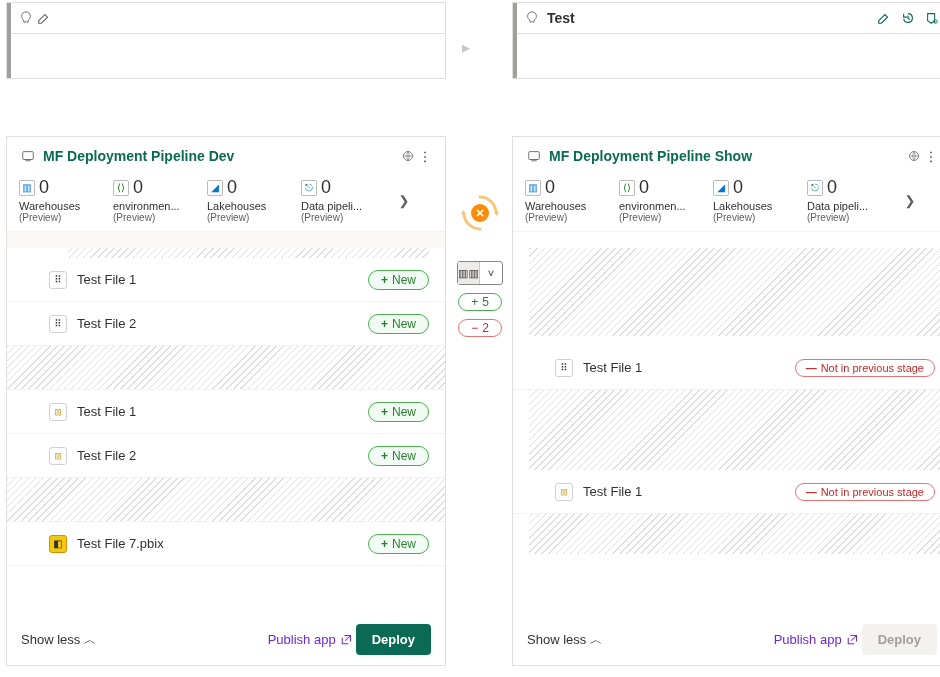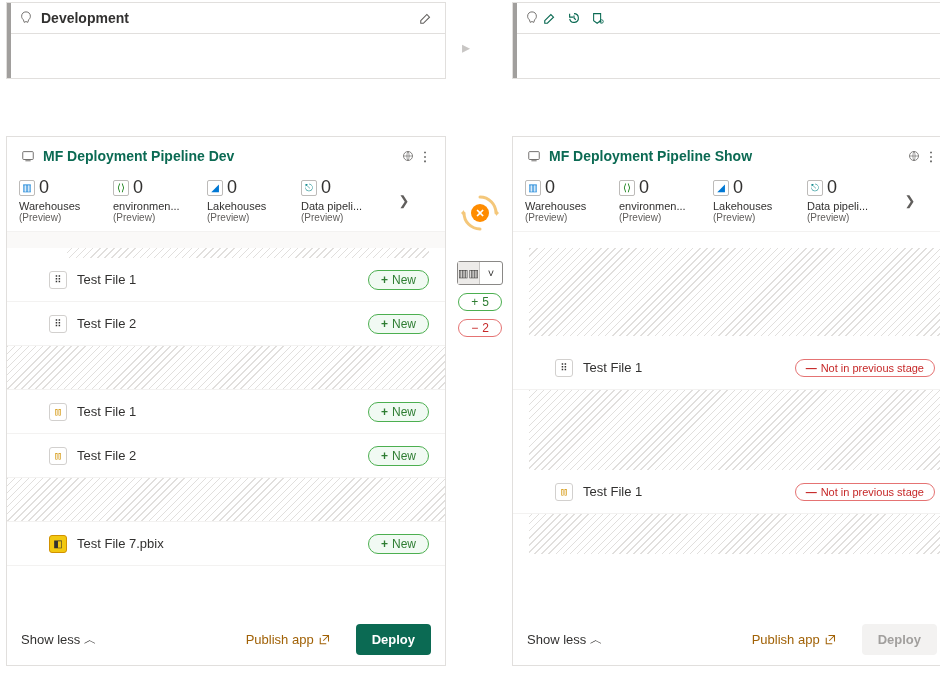--- a/index.html
+++ b/index.html
@@ -152,24 +152,24 @@
   }
   .hatched-row { height:44px; margin: 0; border-bottom: 1px solid #f3f2f1; }
   .hatched-stub-top { height:10px; margin: 0 16px 0 60px; }
   .hatched-block { margin: 0 0 0 16px; height: 80px; }
   .hatched-block.h88 { height:88px; }
   .hatched-block.h40 { height:40px; }
 
   .panel-foot {
     display:flex; align-items:center;
     padding: 10px 14px;
-    gap: 26px;
+    gap: 4px;
   }
   .show-less { flex:1; font-size:13px; cursor:pointer; }
-  .publish-link { color:#a16207; font-size:13px; cursor:pointer; display:inline-flex; align-items:center; gap:4px; }
+  .publish-link { color:#6d28d9; font-size:13px; cursor:pointer; display:inline-flex; align-items:center; gap:4px; }
   .deploy-btn {
     border:none; border-radius:4px;
     padding: 8px 16px;
     font-size:13px; font-weight:600;
     cursor:pointer;
   }
   .deploy-btn.primary { background:#0b6a53; color:#fff; }
   .deploy-btn.disabled { background:#f3f2f1; color:#a19f9d; cursor:default; }
 
   
@@ -230,40 +230,40 @@
 <body>
 
 <div class="stage-header left">
   <div class="stage-accent"></div>
   <div class="stage-header-bar">
     <span class="icon-btn">
       <svg width="14" height="14" viewBox="0 0 16 16">
           <path d="M8 1c3 0 5 2 5 5 0 2-1 3-2 4l-1 3-2-1-2 1-1-3c-1-1-2-2-2-4 0-3 2-5 5-5z" fill="none" stroke="currentColor" stroke-width="1"></path>
         </svg>
     </span>
-    <div class="stage-title">Development</div>
     <span class="icon-btn">
       <svg width="14" height="14" viewBox="0 0 16 16">
           <path d="M2 11l7-7 3 3-7 7H2v-3z" fill="none" stroke="currentColor" stroke-width="1.2"></path>
         </svg>
     </span>
   </div>
   <div class="stage-body"></div>
 </div>
 
 <div class="arrow-sep">▸</div>
 
 <div class="stage-header right">
   <div class="stage-accent"></div>
   <div class="stage-header-bar">
     <span class="icon-btn">
       <svg width="14" height="14" viewBox="0 0 16 16">
           <path d="M8 1c3 0 5 2 5 5 0 2-1 3-2 4l-1 3-2-1-2 1-1-3c-1-1-2-2-2-4 0-3 2-5 5-5z" fill="none" stroke="currentColor" stroke-width="1"></path>
         </svg>
     </span>
+    <div class="stage-title">Test</div>
     <div class="header-icons">
       <span class="icon-btn green">
         <svg width="14" height="14" viewBox="0 0 16 16">
             <path d="M2 11l7-7 3 3-7 7H2v-3z" fill="none" stroke="currentColor" stroke-width="1.3"></path>
           </svg>
       </span>
       <span class="icon-btn green">
         <svg width="14" height="14" viewBox="0 0 16 16">
             <path d="M8 3a5 5 0 1 1-4.9 6M3 3v4h4M8 5v3l2 2" fill="none" stroke="currentColor" stroke-width="1.3"></path>
           </svg>

